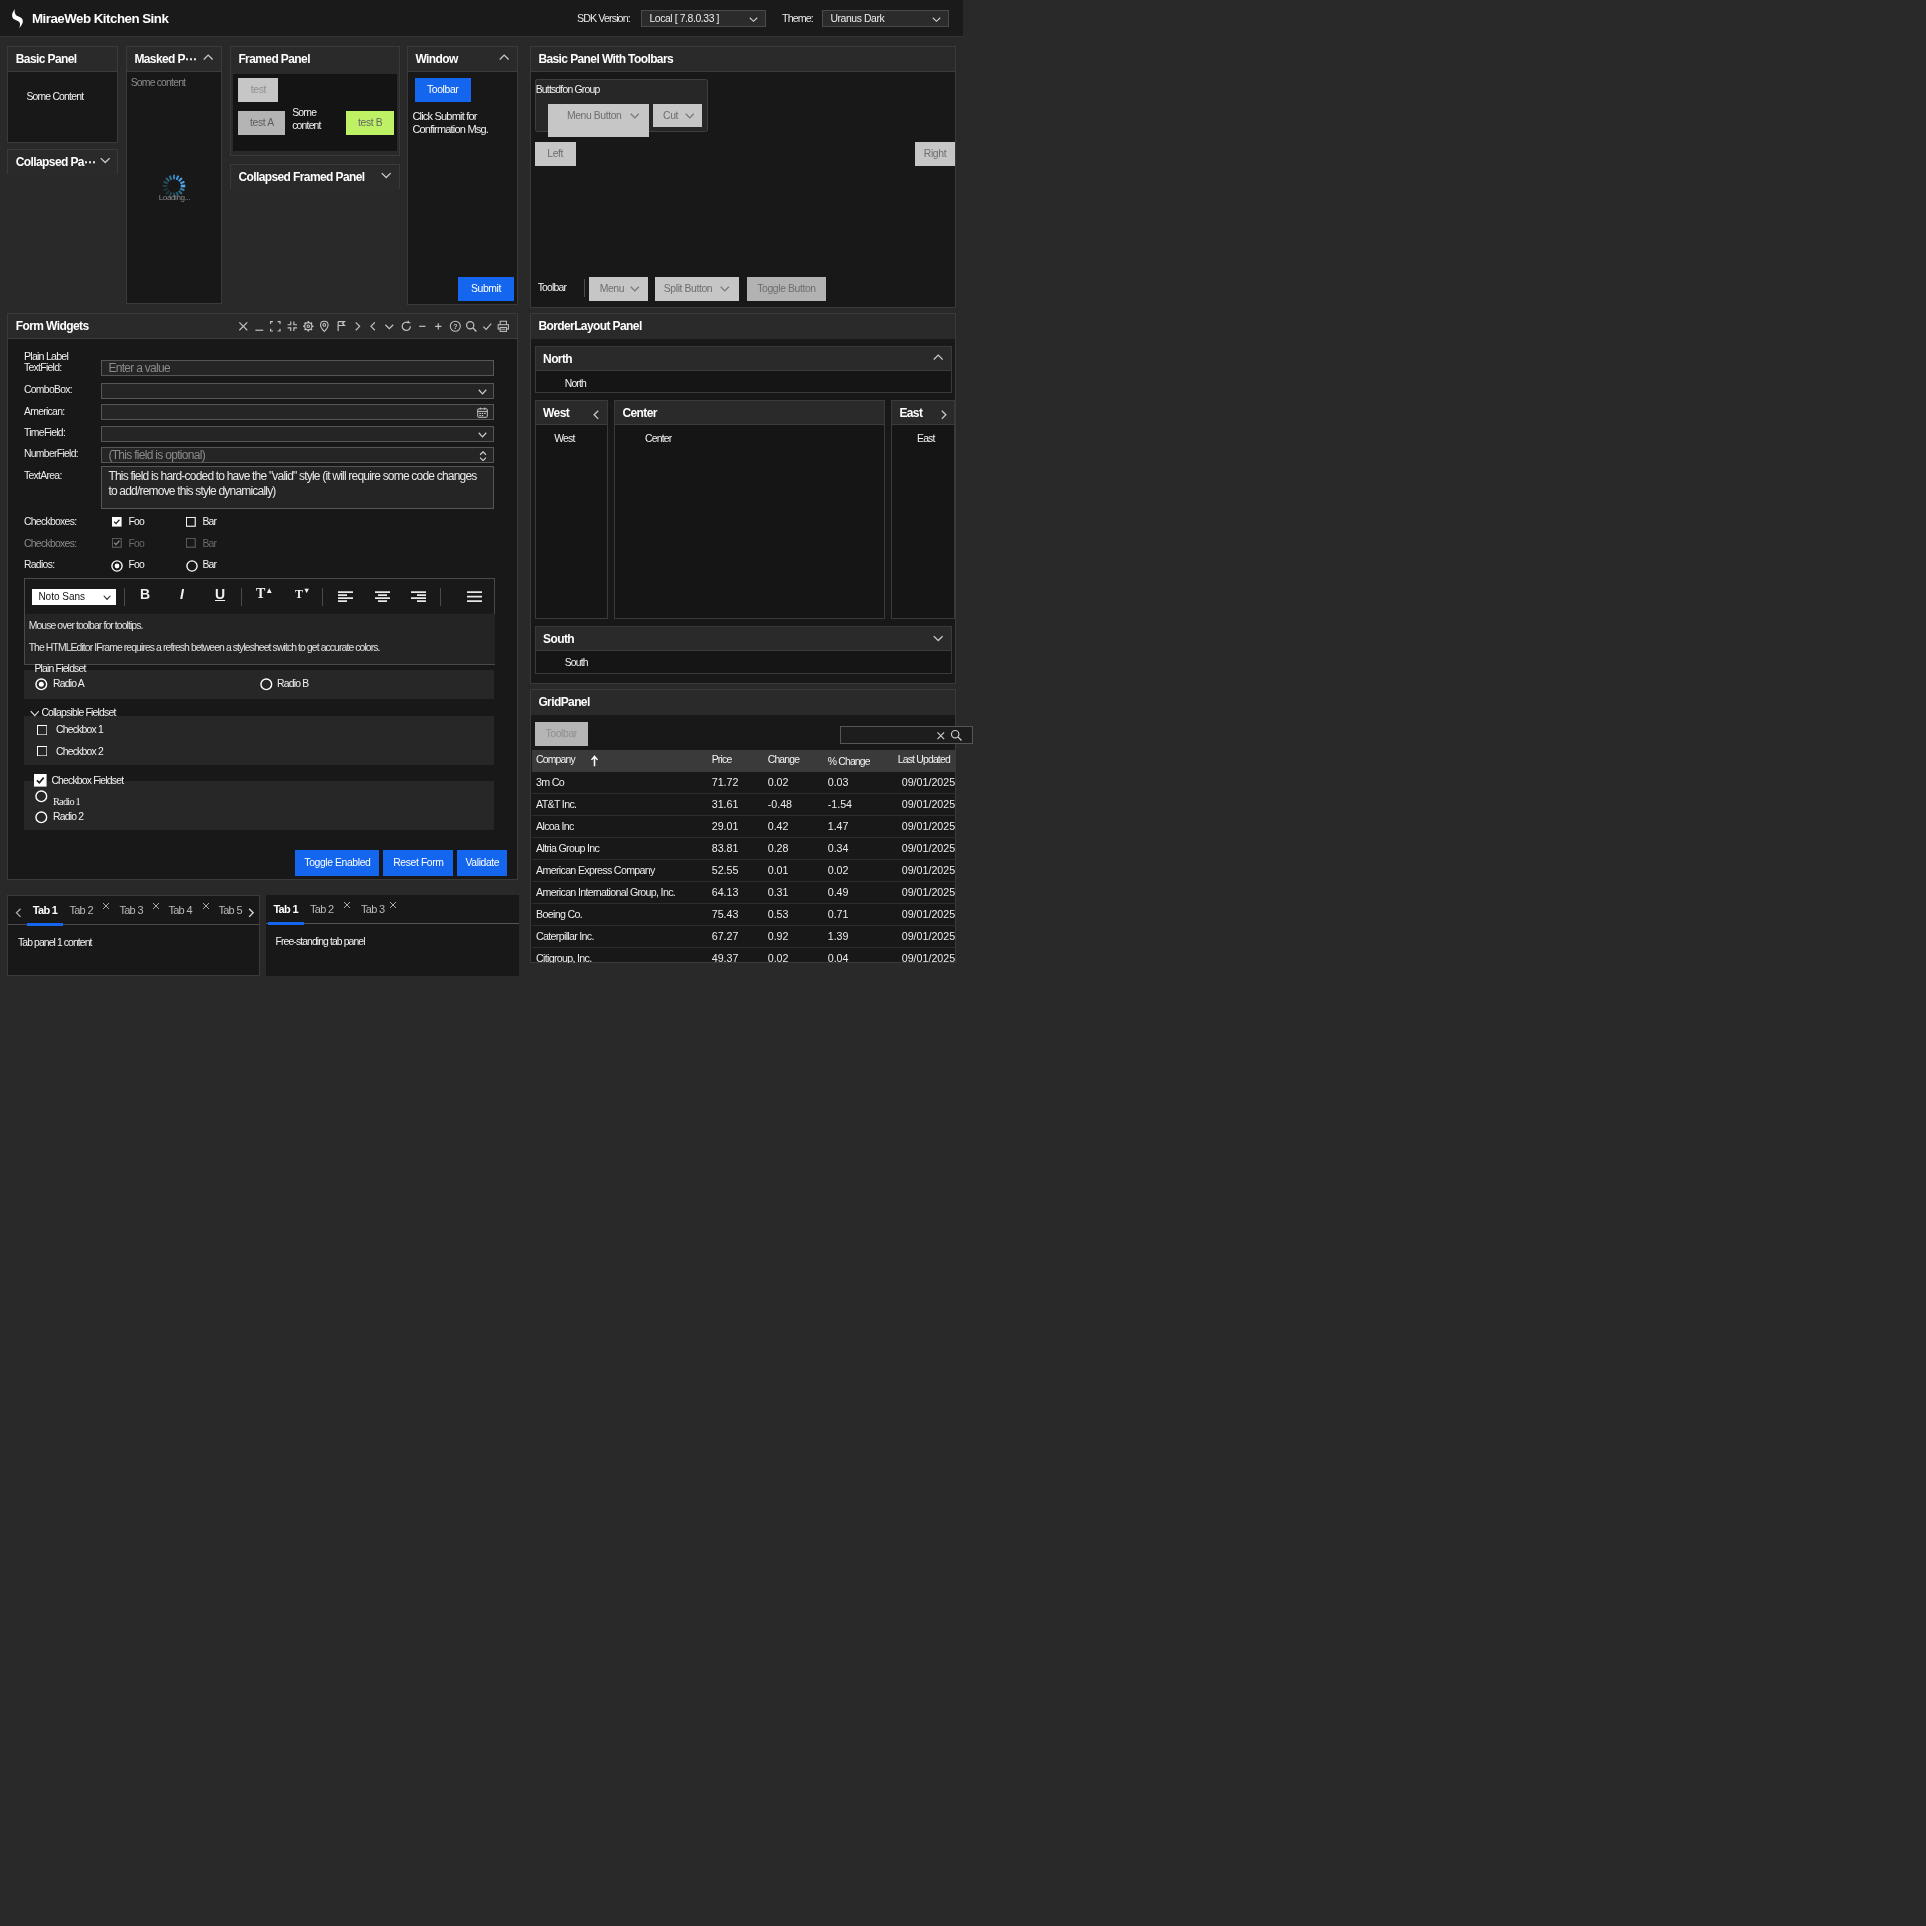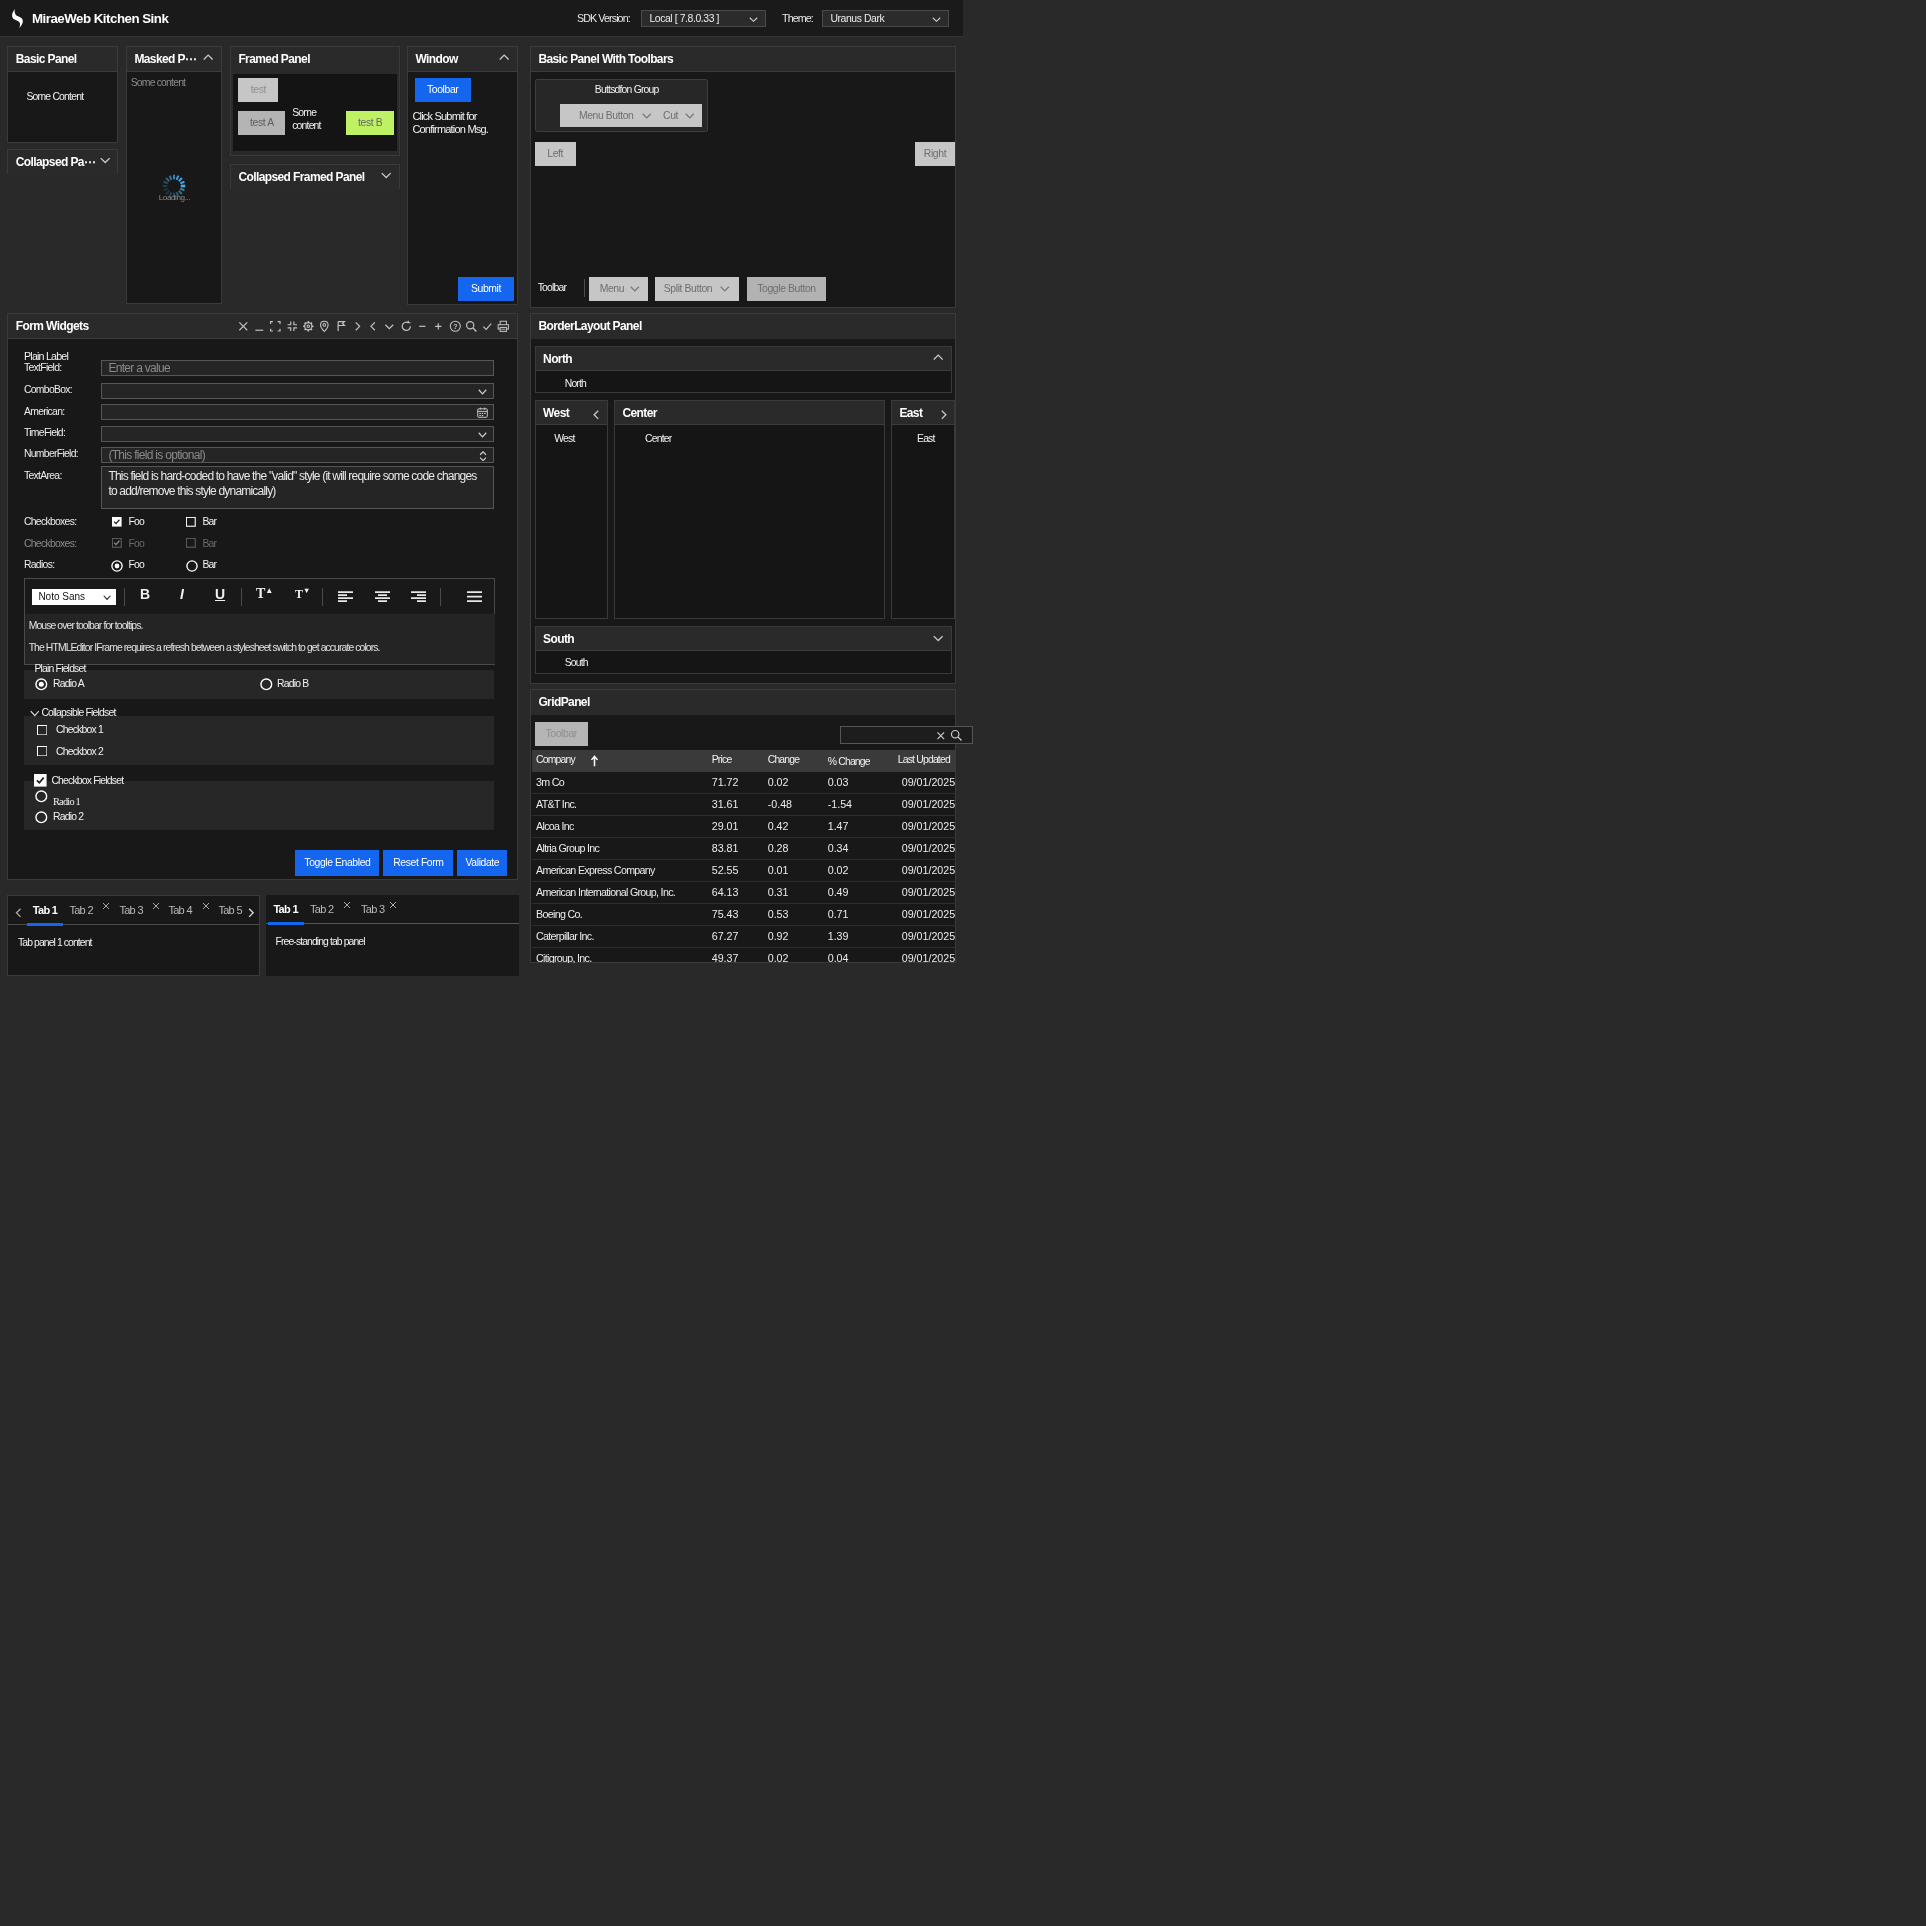--- a/index.html
+++ b/index.html
@@ -126,22 +126,22 @@
         <path d="M1,7.5 L7,1.5 L13,7.5" stroke="#c8c8c8" stroke-width="1.8" fill="none"></path>
       </svg>
   </div>
   <div class="btn blue" style="left:6.7px;top:31px;width:56px;height:24px;line-height:24px">Toolbar</div>
   <div class="txt" style="left:4.4px;top:63px;white-space:normal;width:96px;line-height:13.3px;font-size:11px">Click Submit for Confirmation Msg.</div>
   <div class="btn blue" style="left:50px;top:230px;width:56px;height:24px;line-height:24px">Submit</div>
 </div>
 <div class="panel" style="left:530px;top:46px;width:426px;height:262px">
   <div class="phead">Basic Panel With Toolbars</div>
   <div class="abs" style="left:3.7px;top:32px;width:173px;height:53px;border:0.7px solid #3f3f3f;border-radius:2.2px;background:#272727">
-    <div class="txt" style="left:0;width:182px;top:3.7px;text-align:center">Buttsdfon Group</div>
-    <div class="btn" style="left:24px;top:24px;width:101px;height:23px;line-height:23px;padding-right:8px">Menu Button
+    <div class="txt" style="left:0;width:182px;top:3.7px;">Buttsdfon Group</div>
+    <div class="btn" style="left:12px;top:24px;width:101px;height:33px;line-height:23px;padding-right:8px">Menu Button
       <svg class="abs" style="right:9.6px;top:9px" width="9.6" height="6" viewBox="0 0 13 8">
           <path d="M1,1 L6.5,6.5 L12,1" stroke="#777" stroke-width="1.8" fill="none"></path>
         </svg>
     </div>
     <div class="btn" style="left:117px;top:24px;width:49px;height:23px;line-height:23px;padding-right:13.3px">Cut
       <svg class="abs" style="right:7.4px;top:9px" width="9.6" height="6" viewBox="0 0 13 8">
           <path d="M1,1 L6.5,6.5 L12,1" stroke="#777" stroke-width="1.8" fill="none"></path>
         </svg>
     </div>
   </div>

